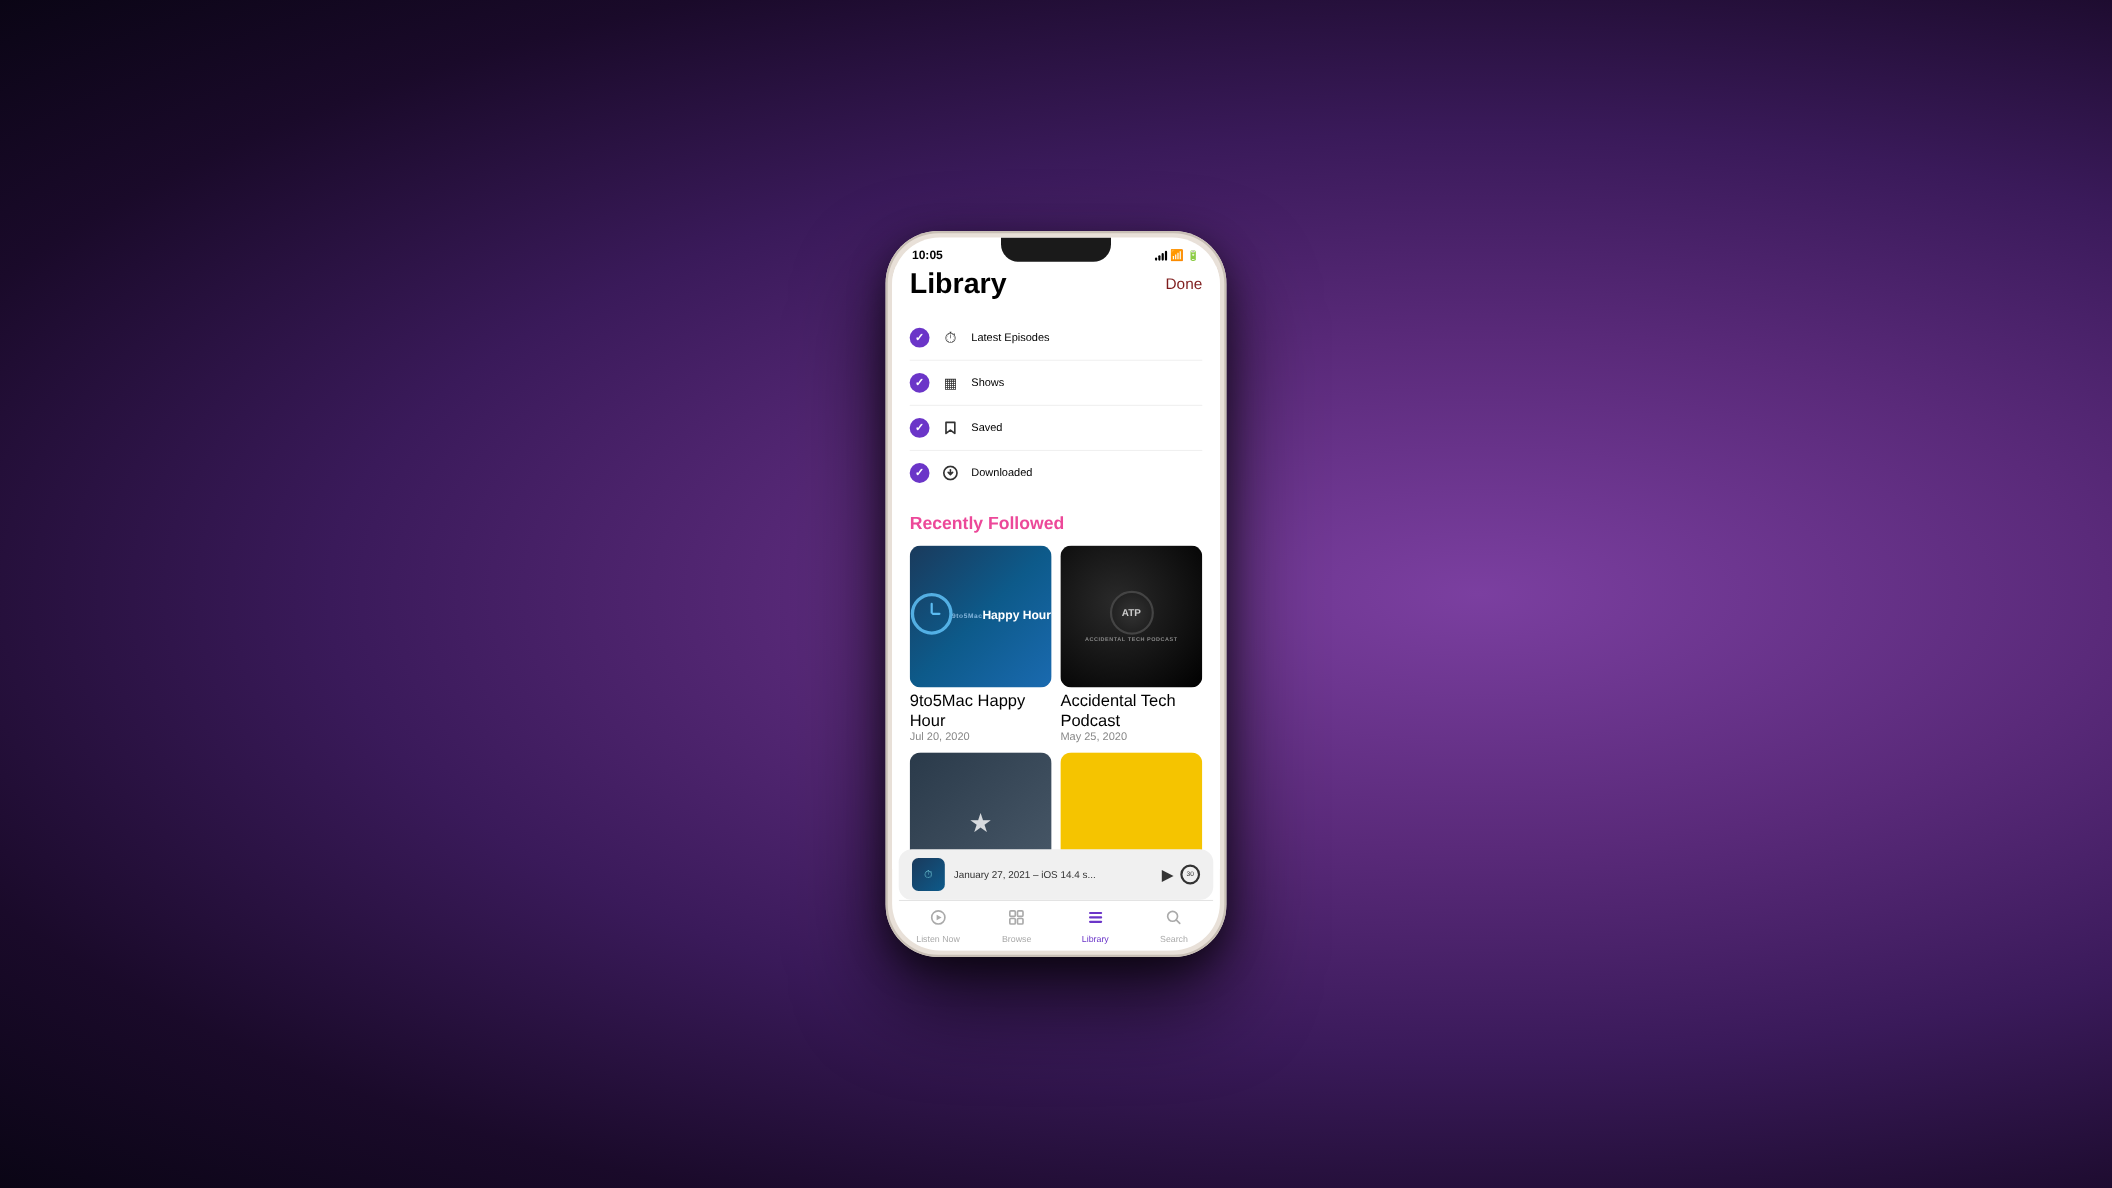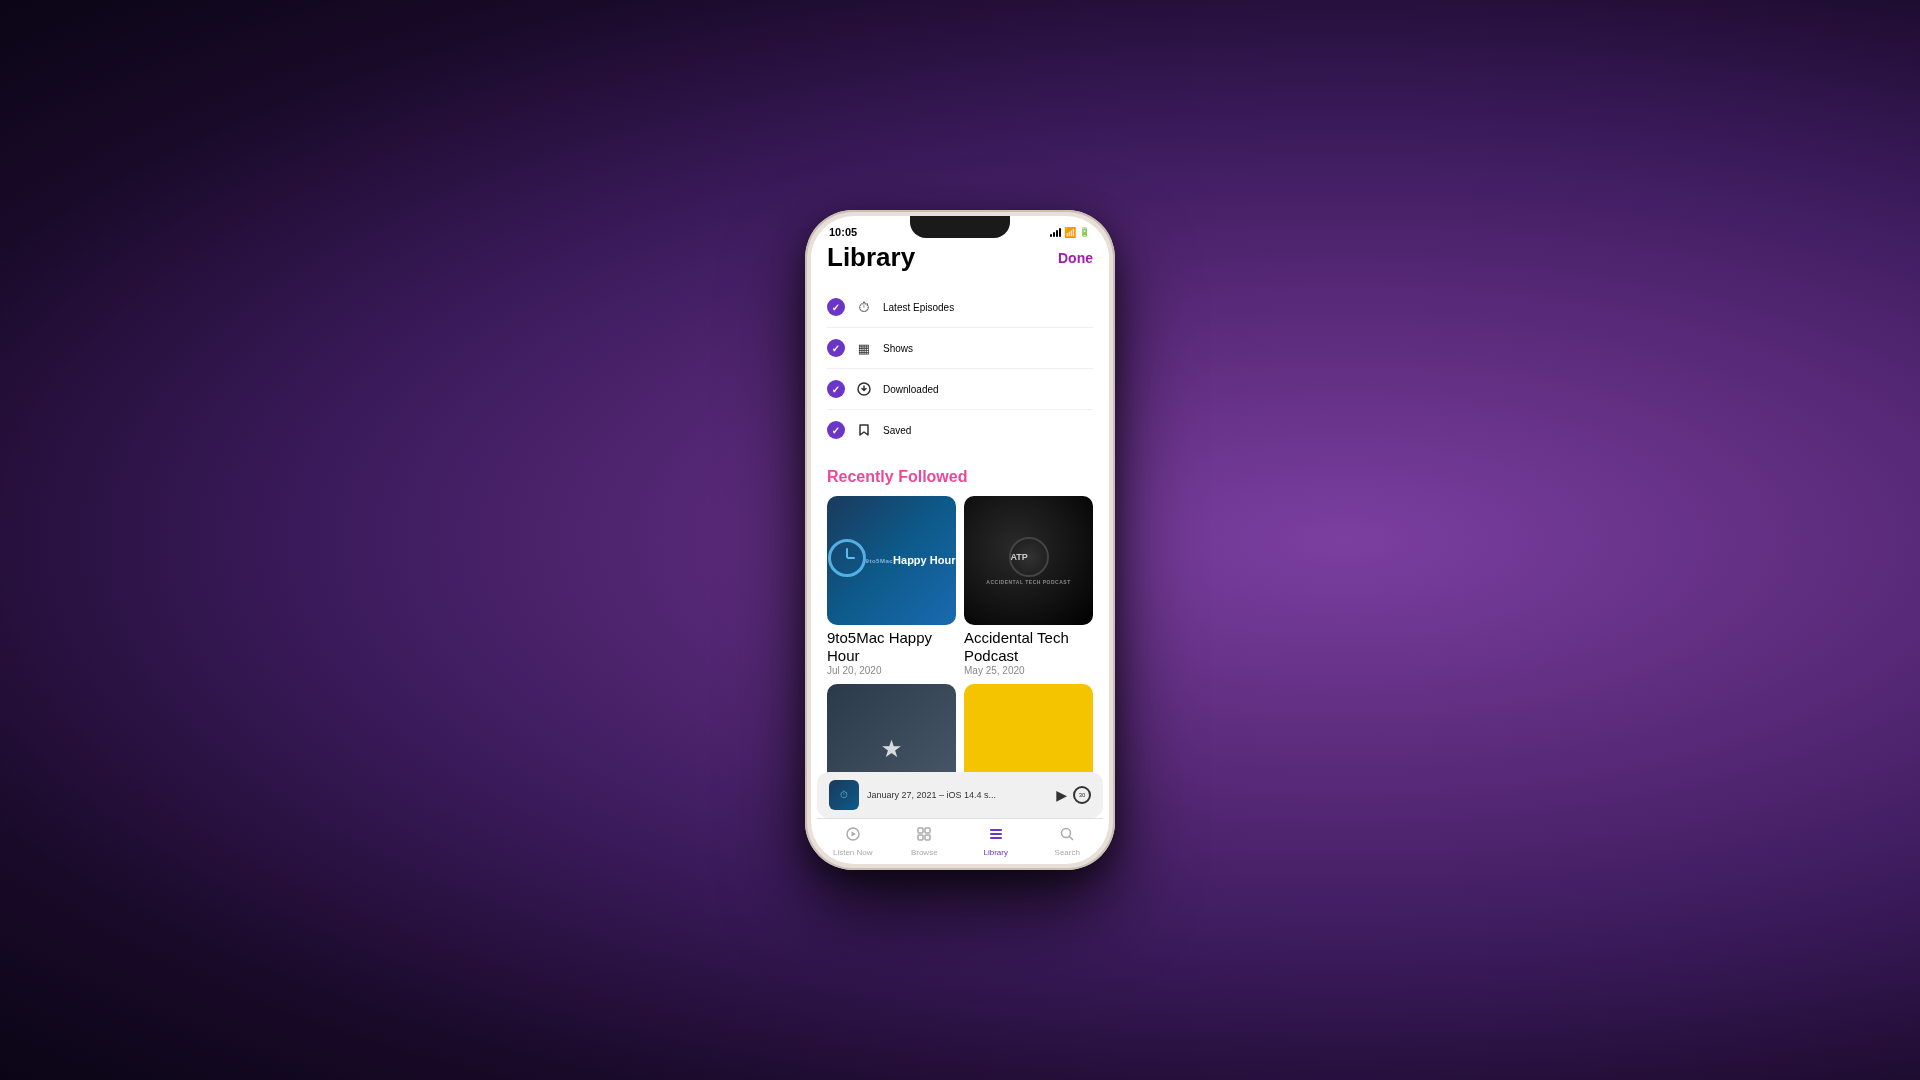--- a/index.html
+++ b/index.html
@@ -101,22 +101,22 @@
     }
 
     .page-title {
       font-size: 26px;
       font-weight: 800;
       color: #000;
     }
 
     .done-btn {
       font-size: 14px;
-      font-weight: 700;
-      color: #a21caf;
+      font-weight: 400;
+      color: #7f1d1d;
       cursor: pointer;
     }
 
     
     .library-list {
       margin-bottom: 18px;
     }
 
     .library-item {
       display: flex;
@@ -280,20 +280,21 @@
       position: relative;
     }
 
     .atp-circle {
       width: 40px;
       height: 40px;
       background: radial-gradient(circle, #333 0%, #1a1a1a 100%);
       border-radius: 50%;
       display: flex;
       align-items: center;
+      justify-content: center;
       border: 2px solid #444;
     }
 
     .atp-label {
       color: #ccc;
       font-size: 9px;
       font-weight: 800;
     }
 
     .atp-subtitle {
@@ -485,41 +486,41 @@
           <div class="library-item">
             <div class="check-circle"></div>
             <div class="item-icon">⏱</div>
             <span class="item-label">Latest Episodes</span>
           </div>
 
           <div class="library-item">
             <div class="check-circle"></div>
             <div class="item-icon" style="font-size:13px;">▦</div>
             <span class="item-label">Shows</span>
+          </div>
+
+          <div class="library-item">
+            <div class="check-circle"></div>
+            <div class="item-icon">
+              <svg width="12" height="14" viewBox="0 0 12 14" fill="none">
+                <path d="M2 2h8v10l-4-3-4 3V2z" stroke="#333" stroke-width="1.5" stroke-linejoin="round"></path>
+              </svg>
+            </div>
+            <span class="item-label">Saved</span>
           </div>
 
           <div class="library-item">
             <div class="check-circle"></div>
             <div class="item-icon">
               <svg width="14" height="14" viewBox="0 0 14 14" fill="none">
                 <circle cx="7" cy="7" r="6" stroke="#333" stroke-width="1.5"></circle>
                 <path d="M7 4v4M5 6.5l2 2 2-2" stroke="#333" stroke-width="1.5" stroke-linecap="round" stroke-linejoin="round"></path>
               </svg>
             </div>
             <span class="item-label">Downloaded</span>
-          </div>
-
-          <div class="library-item">
-            <div class="check-circle"></div>
-            <div class="item-icon">
-              <svg width="12" height="14" viewBox="0 0 12 14" fill="none">
-                <path d="M2 2h8v10l-4-3-4 3V2z" stroke="#333" stroke-width="1.5" stroke-linejoin="round"></path>
-              </svg>
-            </div>
-            <span class="item-label">Saved</span>
           </div>
 
         </div>
 
         <div class="section-header">Recently Followed</div>
 
         <div class="podcast-grid">
 
           <div class="podcast-card">
             <div class="podcast-thumb">

